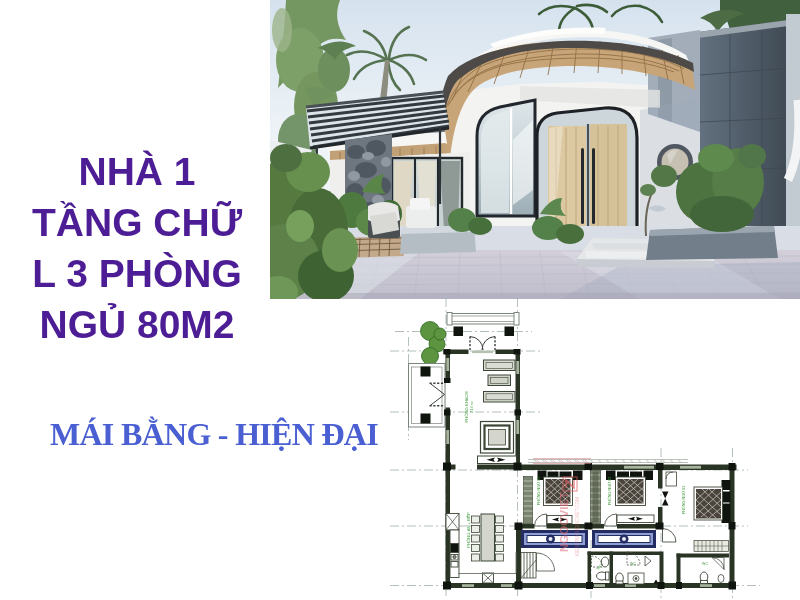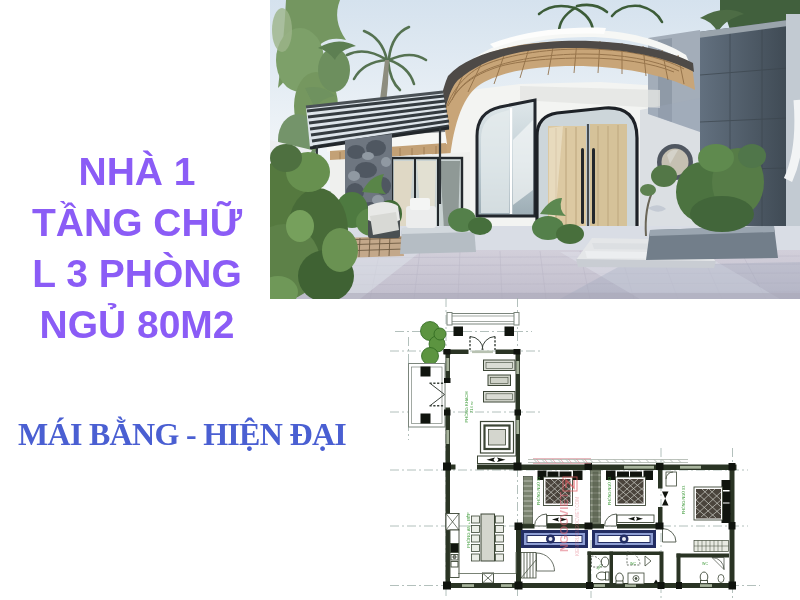--- a/index.html
+++ b/index.html
@@ -1,19 +1,19 @@
 <!DOCTYPE html>
 <html><head>
 <meta charset="utf-8">
 <style>
 html,body{margin:0;padding:0;width:800px;height:600px;background:#ffffff;overflow:hidden;}
 body{font-family:"Liberation Sans",sans-serif;position:relative;}
 #title{position:absolute;left:17px;top:146px;width:240px;text-align:center;
- font-weight:bold;font-size:39px;line-height:51px;color:#8b5cf6;letter-spacing:0px;}
-#subtitle{position:absolute;left:18px;top:416px;width:360px;text-align:left;white-space:nowrap;
+ font-weight:bold;font-size:39px;line-height:51px;color:#4c1d95;letter-spacing:0px;}
+#subtitle{position:absolute;left:18px;top:416px;width:360px;text-align:right;white-space:nowrap;
  font-family:"Liberation Serif",serif;font-weight:bold;font-size:32px;color:#4a5fd2;letter-spacing:-0.7px;}
 #photo{position:absolute;left:270px;top:0;width:530px;height:299px;}
 #plan{position:absolute;left:380px;top:295px;width:420px;height:305px;}
 </style>
 </head>
 <body>
 
 <div id="title">NHÀ 1<br>TẦNG CHỮ<br>L 3 PHÒNG<br>NGỦ 80M2</div>
 
 <div id="subtitle">MÁI BẰNG - HIỆN ĐẠI</div>

